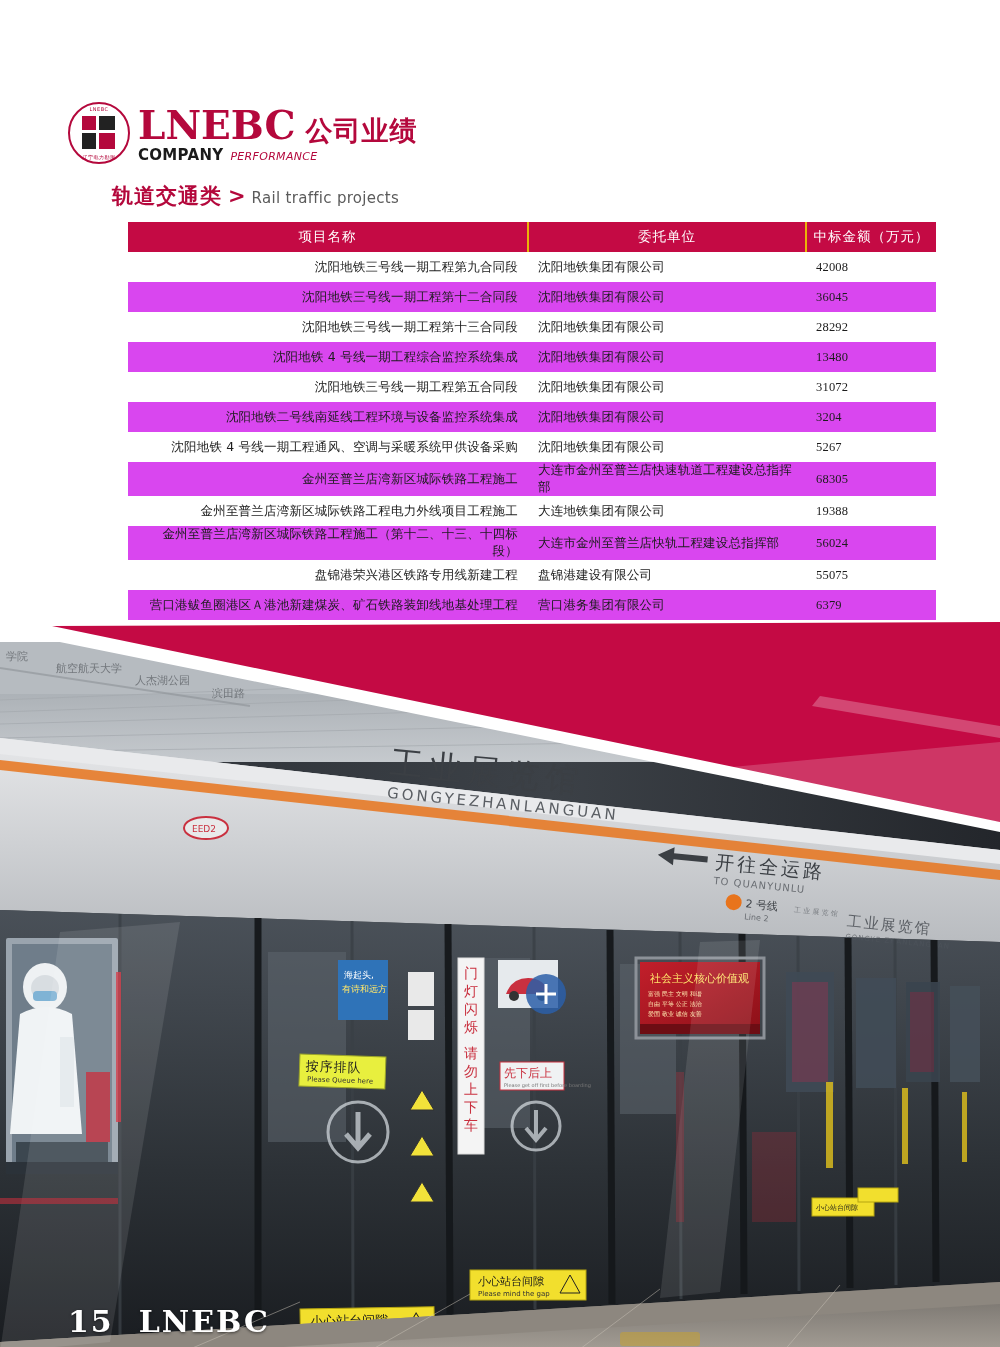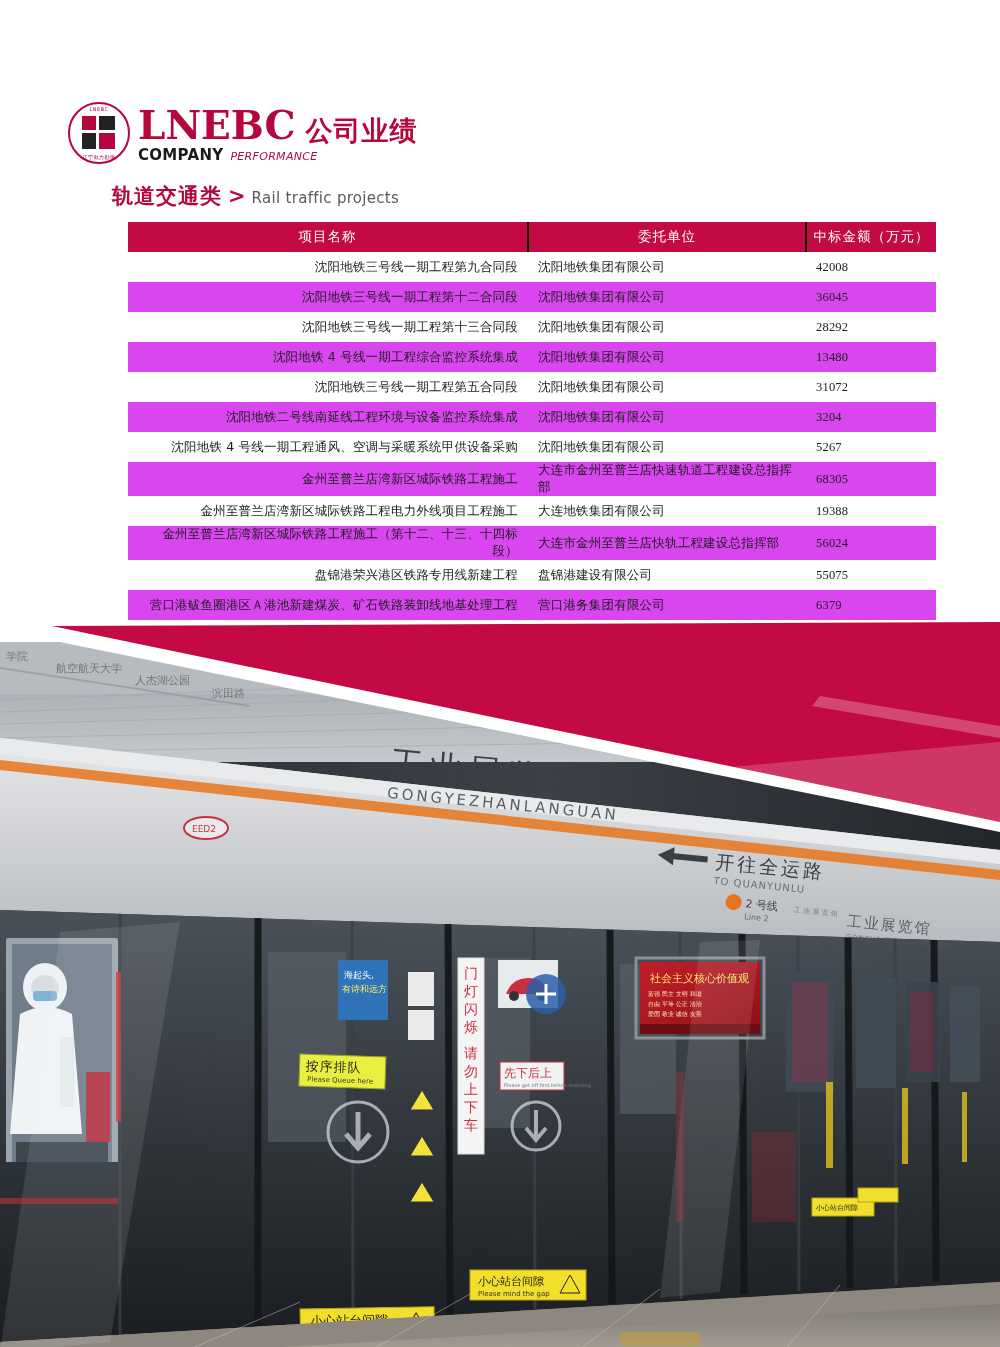--- a/index.html
+++ b/index.html
@@ -63,21 +63,21 @@
   .sec-en{font-size:15px;color:#5b5b5b;letter-spacing:.3px;}
 
   
   .tbl{
     position:absolute;left:128px;top:190px;width:808px;
     border-collapse:collapse;table-layout:fixed;
   }
   .tbl th{
     background:#c40a44;color:#fff;font-size:13.5px;font-weight:normal;
     height:28px;text-align:center;letter-spacing:1px;
-    border-right:2px solid #000000;
+    border-right:2px solid #eab308;
   }
   .tbl th:last-child{border-right:none;}
   .tbl td{
     font-size:12.5px;color:#1c1c1c;height:30px;
     padding:0 10px;letter-spacing:.2px;
   }
   .tbl td.c-name{text-align:right;}
   .tbl td.c-unit{text-align:left;}
   .tbl td.c-amt{font-family:Liberation Serif, serif;}
   .tbl tr.odd td{background:#ffffff;}
@@ -483,14 +483,18 @@
 
   <div class="band">
     <svg width="1000" height="230" viewBox="0 0 1000 230">
       <path d="M0 0 L1000 0 L1000 210 L40 16 Z" fill="#ffffff"></path>
       <path d="M52 4 L1000 0 L1000 200 Z" fill="#c40a44"></path>
       <path d="M1000 120 L1000 200 L700 148 Z" fill="#ffffff" opacity=".18"></path>
       <path d="M820 74 L1000 104 L1000 116 L812 84 Z" fill="#ffffff" opacity=".25"></path>
     </svg>
   </div>
 
+  <div class="page-num">
+    <span>15</span>
+    &nbsp;<span>LNEBC</span>
+  </div>
 
 </div>
 
 </body></html>

